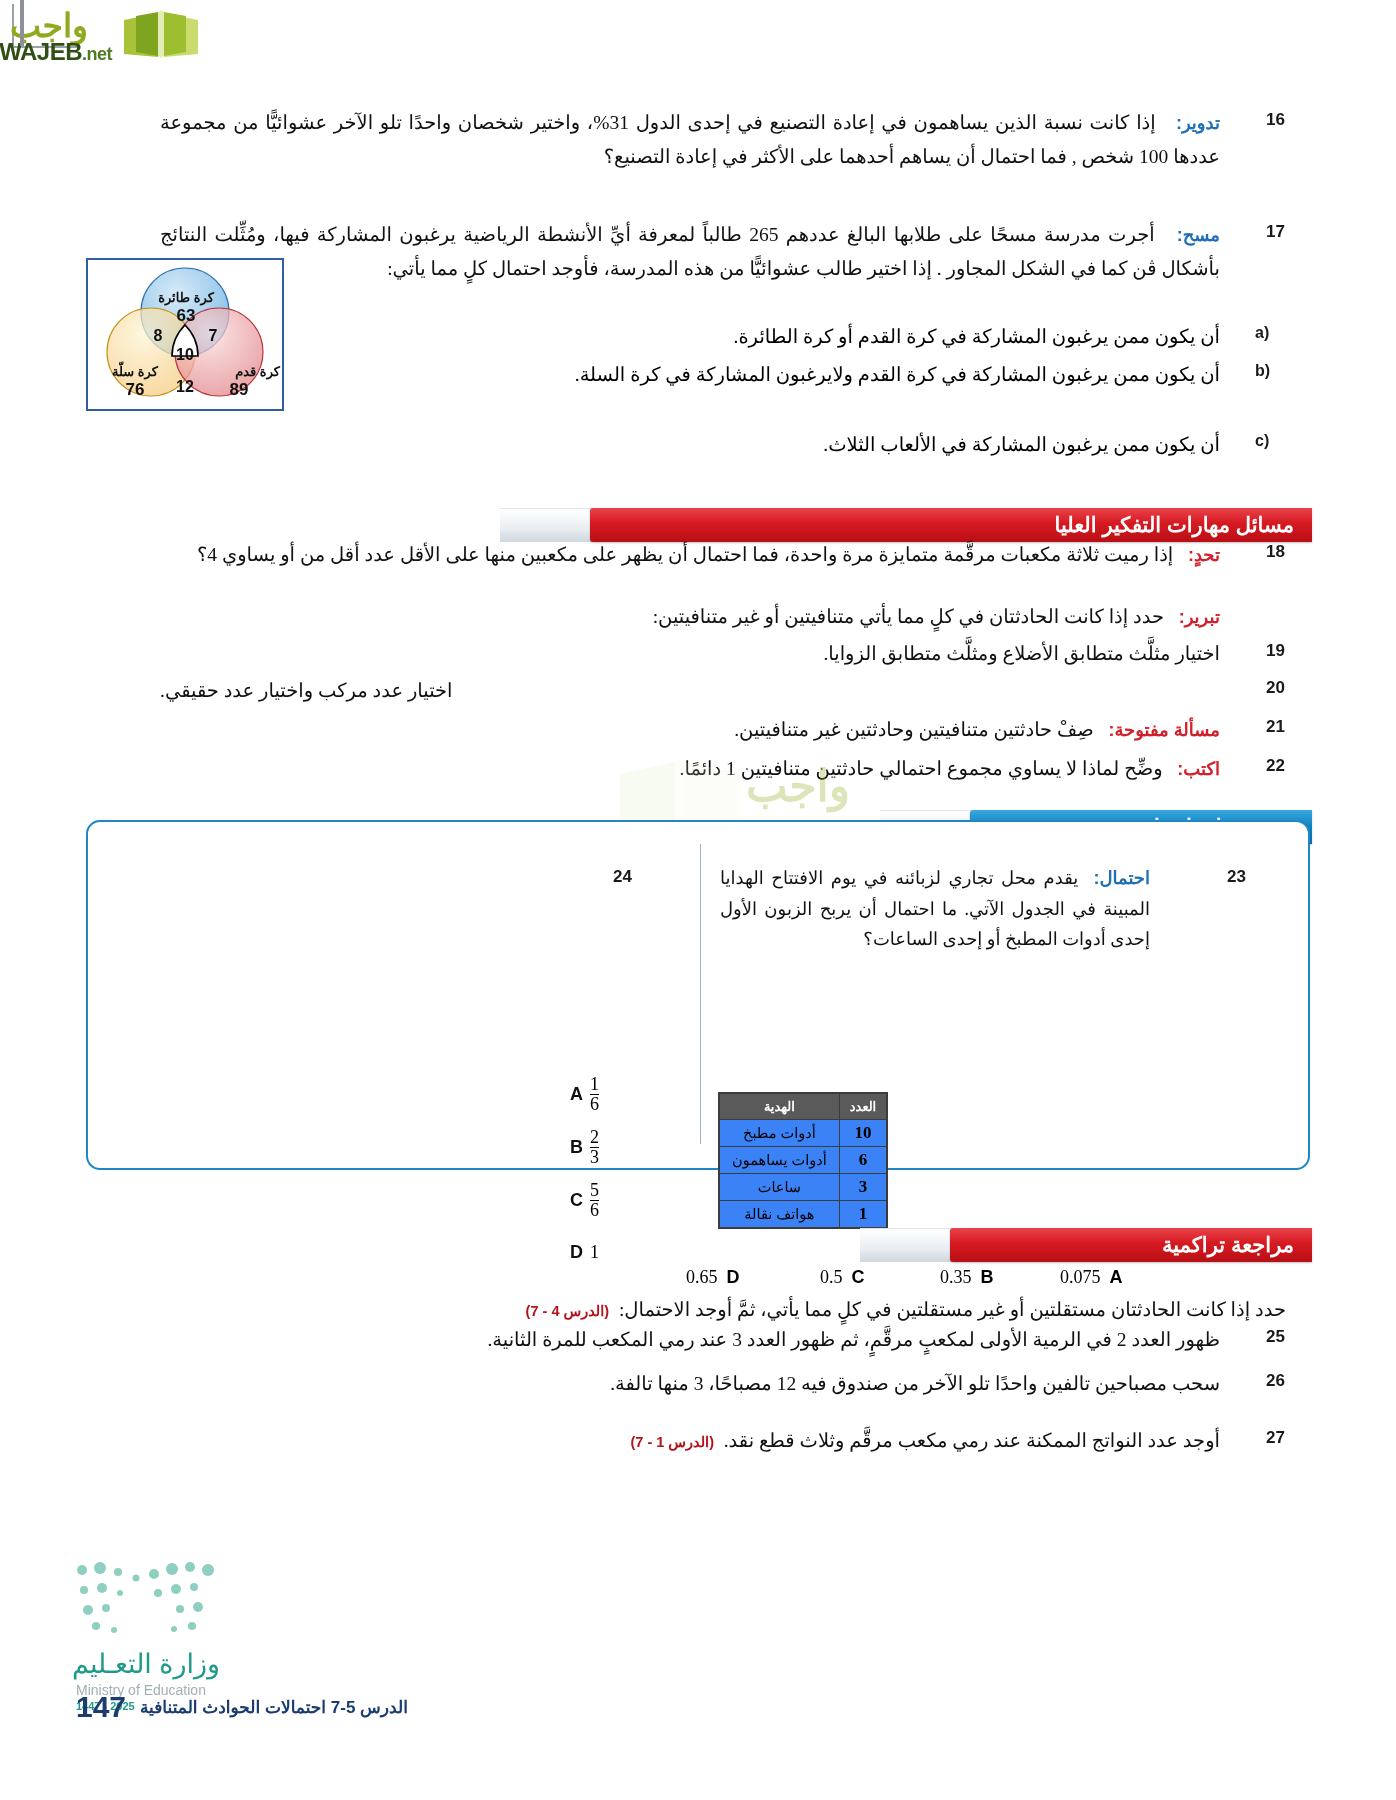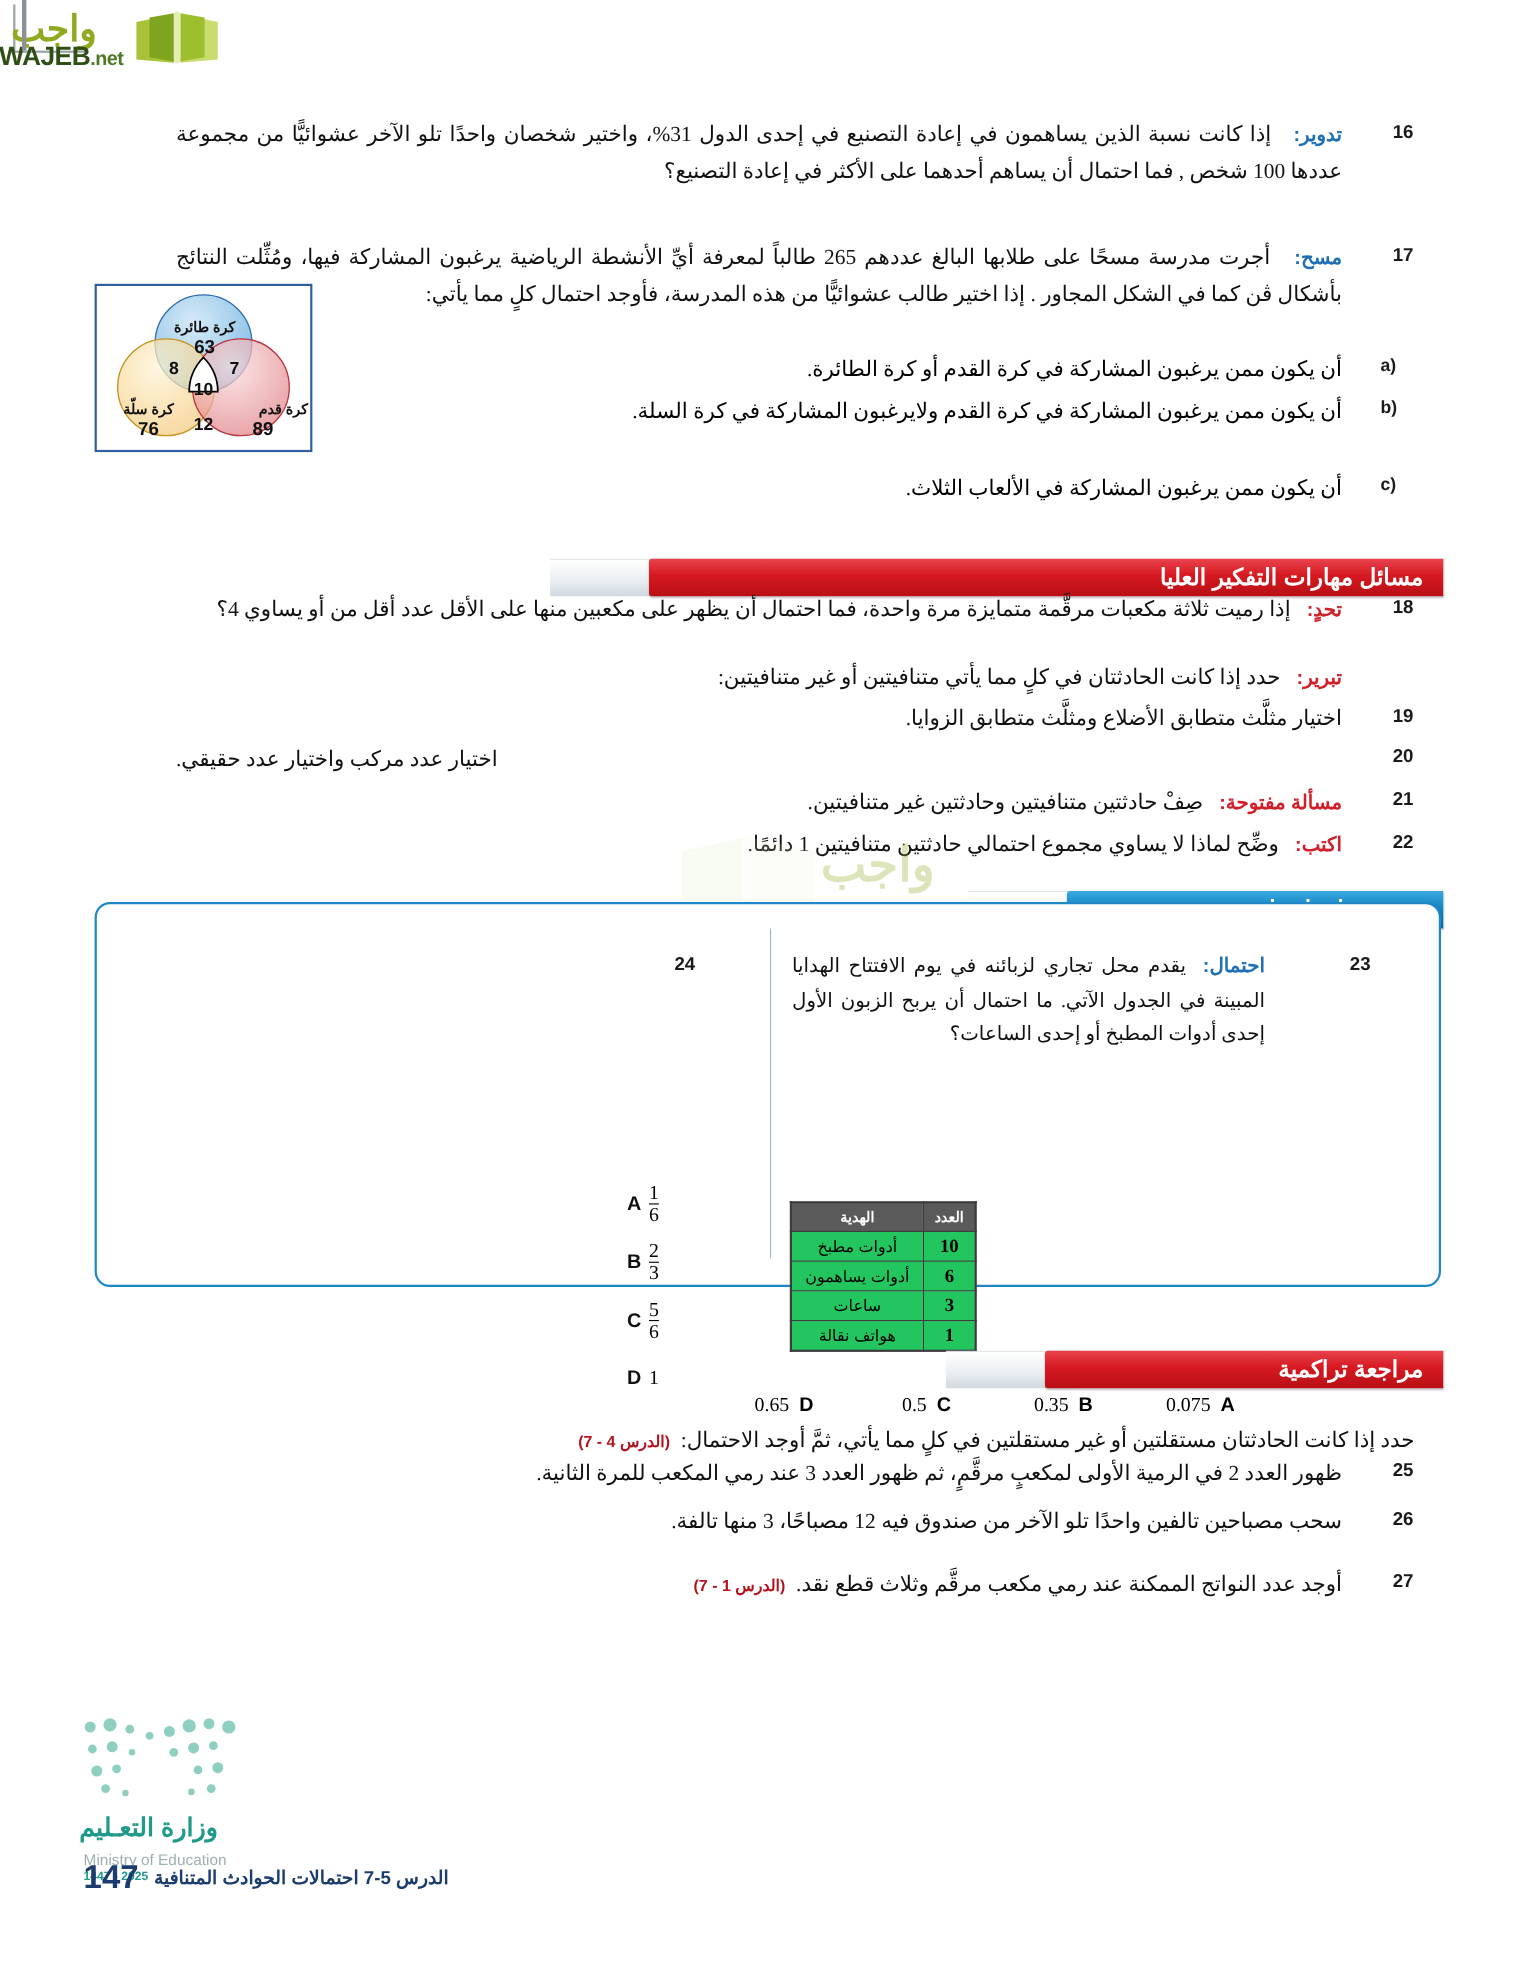--- a/index.html
+++ b/index.html
@@ -129,21 +129,21 @@
     border-collapse: collapse; direction: rtl;
     border: 2px solid #3c3c3c;
   }
   .gift-table th {
     background: #5a5a5a; color:#fff;
     font-family:"Liberation Sans", sans-serif; font-size: 13px; font-weight:700;
     padding: 5px 10px; border: 1px solid #3c3c3c; text-align:center;
   }
   .gift-table td {
     border: 1px solid #3c3c3c; padding: 3px 12px; text-align:center;
-    font-size: 16px; background:#22c55e;
+    font-size: 16px; background:#3b82f6;
   }
   .gift-table td.g { font-size: 14.5px; font-family:"Liberation Sans", sans-serif; }
   .gift-table td.c { font-weight:700; font-family:"Liberation Serif", serif; font-size:17px;}
 
   
   .wm {
     position: absolute; left: 470px; top: 760px; width: 420px; height: 120px;
     opacity: .30; pointer-events:none;
   }
   .wm-ar {
@@ -162,21 +162,21 @@
   .lesson-ref {
     font-family:"Liberation Sans", sans-serif; font-size: 14.5px;
     color:#b4121b; font-weight:700; direction: rtl;
   }
 
   
   .foot-dots { position:absolute; left: 74px; top: 1560px; width: 150px; height: 80px; }
   .moe { position:absolute; left: 60px; top: 1648px; width: 240px; height: 70px; }
   .moe-ar {
     position:absolute; left: 12px; top: 0px; direction: rtl;
-    font-family:"Liberation Sans", sans-serif; font-size: 23px; font-weight:700; color:#1f9a8a;
+    font-family:"Liberation Sans", sans-serif; font-size: 27px; font-weight:400; color:#1f9a8a;
   }
   .moe-en {
     position:absolute; left: 16px; top: 34px; direction: ltr;
     font-family:"Liberation Sans", sans-serif; font-size: 14px; color:#9fb0b5;
   }
   .moe-yr {
     position:absolute; left: 16px; top: 52px; direction: ltr;
     font-family:"Liberation Sans", sans-serif; font-size: 11px; color:#1f9a8a; font-weight:700;
   }
   .pagenum {

